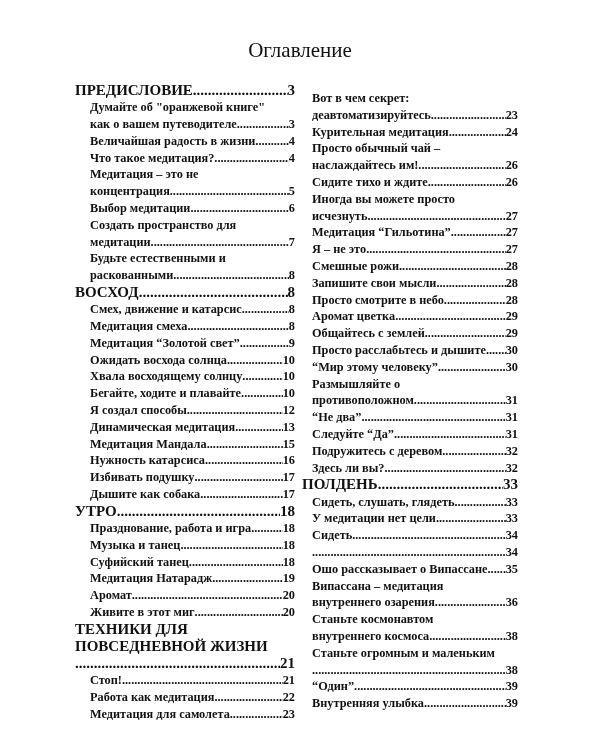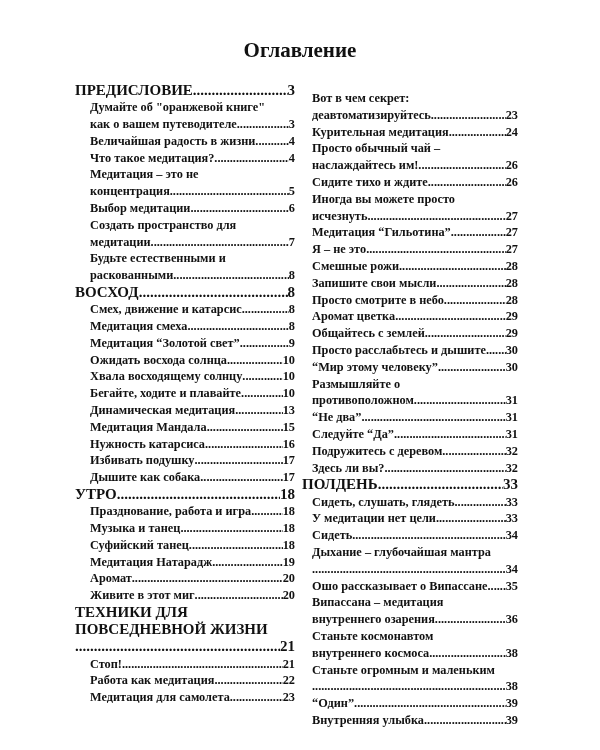--- a/index.html
+++ b/index.html
@@ -1,17 +1,17 @@
 <!DOCTYPE html>
 <html><head>
 <meta charset="utf-8">
 <style>
   html, body { margin:0; padding:0; background:#ffffff; }
   body { width:600px; height:750px; position:relative; overflow:hidden; font-family:"Liberation Serif", serif; color:#111; }
-  .title { position:absolute; top:38px; left:0; width:600px; text-align:center; font-size:21px; font-weight:bold; }
+  .title { position:absolute; top:38px; left:0; width:600px; text-align:center; font-size:21px; font-weight:normal; }
   .col { position:absolute; top:82px; }
   .col.left { left:75px; width:220px; }
   .col.right { left:312px; width:206px;margin-top:8px; }
   .entry { font-weight:bold; font-size:12.3px; line-height:16.8px; }
   .entry.sec { font-size:15px; line-height:17.2px; }
   .entry.sub { padding-left:15px; }
   .col.right .entry.sub { padding-left:0; }
   .col.right .entry.sec { margin-left:-10px; }
   .line { display:flex; align-items:baseline; white-space:nowrap; }
   .line .t { flex:0 0 auto; }
@@ -130,20 +130,27 @@
     </div>
     <div class="entry sub">
       <div class="line">
         <span class="t">Бегайте, ходите и плавайте</span>
         <span class="dots"></span>
         <span class="p">10</span>
       </div>
     </div>
     <div class="entry sub">
       <div class="line">
+        <span class="t">Я создал способы</span>
+        <span class="dots"></span>
+        <span class="p">12</span>
+      </div>
+    </div>
+    <div class="entry sub">
+      <div class="line">
         <span class="t">Динамическая медитация</span>
         <span class="dots"></span>
         <span class="p">13</span>
       </div>
     </div>
     <div class="entry sub">
       <div class="line">
         <span class="t">Медитация Мандала</span>
         <span class="dots"></span>
         <span class="p">15</span>
@@ -410,21 +417,20 @@
       </div>
     </div>
     <div class="entry sub">
       <div class="line">
         <span class="t">Сидеть</span>
         <span class="dots"></span>
         <span class="p">34</span>
       </div>
     </div>
     <div class="entry sub">
-      <span class="pre">Дыхание – глубочайшая мантра</span>
       <div class="line">
         <span class="t"></span>
         <span class="dots"></span>
         <span class="p">34</span>
       </div>
     </div>
     <div class="entry sub">
       <div class="line">
         <span class="t">Ошо рассказывает о Випассане</span>
         <span class="dots"></span>

